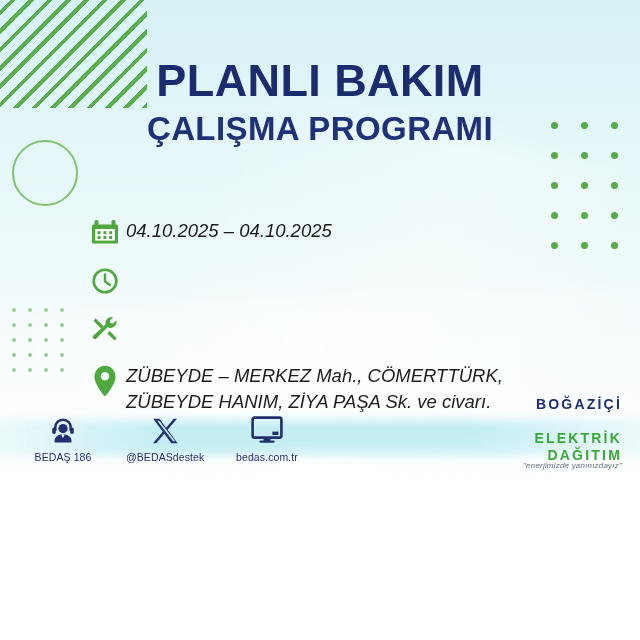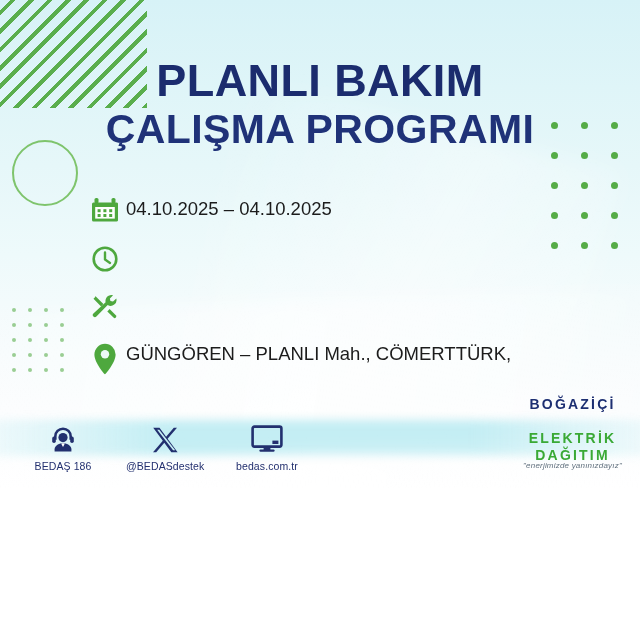--- a/index.html
+++ b/index.html
@@ -131,33 +131,34 @@
   .title-main {
     margin: 0;
     font-size: 45px;
     line-height: 50px;
     font-weight: 700;
     letter-spacing: .4px;
     color: #1b2c6e;
   }
   .title-sub {
     margin: 3px 0 0;
-    font-size: 41px;
+    font-size: 33px;
     line-height: 40px;
     font-weight: 600;
     letter-spacing: .4px;
     color: #1f3278;
   }
 
   
   .info {
     position: absolute;
-    top: 192px;
+    top: 214px;
     left: 84px;
     width: 500px;
+    font-style: italic;
   }
   .row {
     display: flex;
     align-items: flex-start;
     margin-bottom: 13px;
   }
   .row:last-child { margin-bottom: 0; }
   .row-icon {
     flex: 0 0 42px;
     height: 36px;
@@ -180,21 +181,21 @@
   .footer {
     position: absolute;
     left: 0;
     bottom: 16px;
     width: 640px;
     height: 66px;
   }
   .contacts {
     position: absolute;
     left: 24px;
-    bottom: 0;
+    bottom: 9px;
     display: flex;
     align-items: flex-end;
     gap: 24px;
   }
   .contact {
     width: 78px;
     text-align: center;
     text-decoration: none;
   }
   .contact-ico {
@@ -209,21 +210,21 @@
     font-size: 10.5px;
     color: #22306f;
     letter-spacing: .1px;
     white-space: nowrap;
   }
 
   .brand {
     position: absolute;
     right: 18px;
     bottom: 2px;
-    text-align: center;
+    text-align: right;
     line-height: 1;
   }
   .brand-l1, .brand-l2, .brand-l3 {
     font-size: 14px;
     font-weight: 700;
     letter-spacing: 2.2px;
     display: block;
   }
   .brand-l1 { color: #1d2f72; margin-bottom: 3px; }
   .brand-l2 { color: #3aa935; margin-bottom: 3px; margin-top: 20px; }
@@ -341,21 +342,22 @@
     </div>
 
     <div class="row row-location">
       <span class="row-icon">
         <svg width="24" height="32" viewBox="0 0 24 32" aria-hidden="true">
           <path d="M12 .8A10.6 10.6 0 0 0 1.4 11.4c0 7.6 9 18.6 10.6 19.8 1.6-1.2 10.6-12.2 10.6-19.8A10.6 10.6 0 0 0 12 .8z" fill="#4ea83e"></path>
           <circle cx="12" cy="11.2" r="4.2" fill="#ecfaf8"></circle>
         </svg>
       </span>
       <span class="row-text">
-        <span>GÜNGÖREN – PLANLI Mah., CÖMERTTÜRK,</span><br>
+        <span>ZÜBEYDE – MERKEZ Mah., CÖMERTTÜRK,</span><br>
+        <span>ZÜBEYDE HANIM, ZİYA PAŞA Sk. ve civarı.</span>
       </span>
     </div>
 
   </div>
 
   <div class="footer">
 
     <div class="contacts">
 
       <div class="contact">

